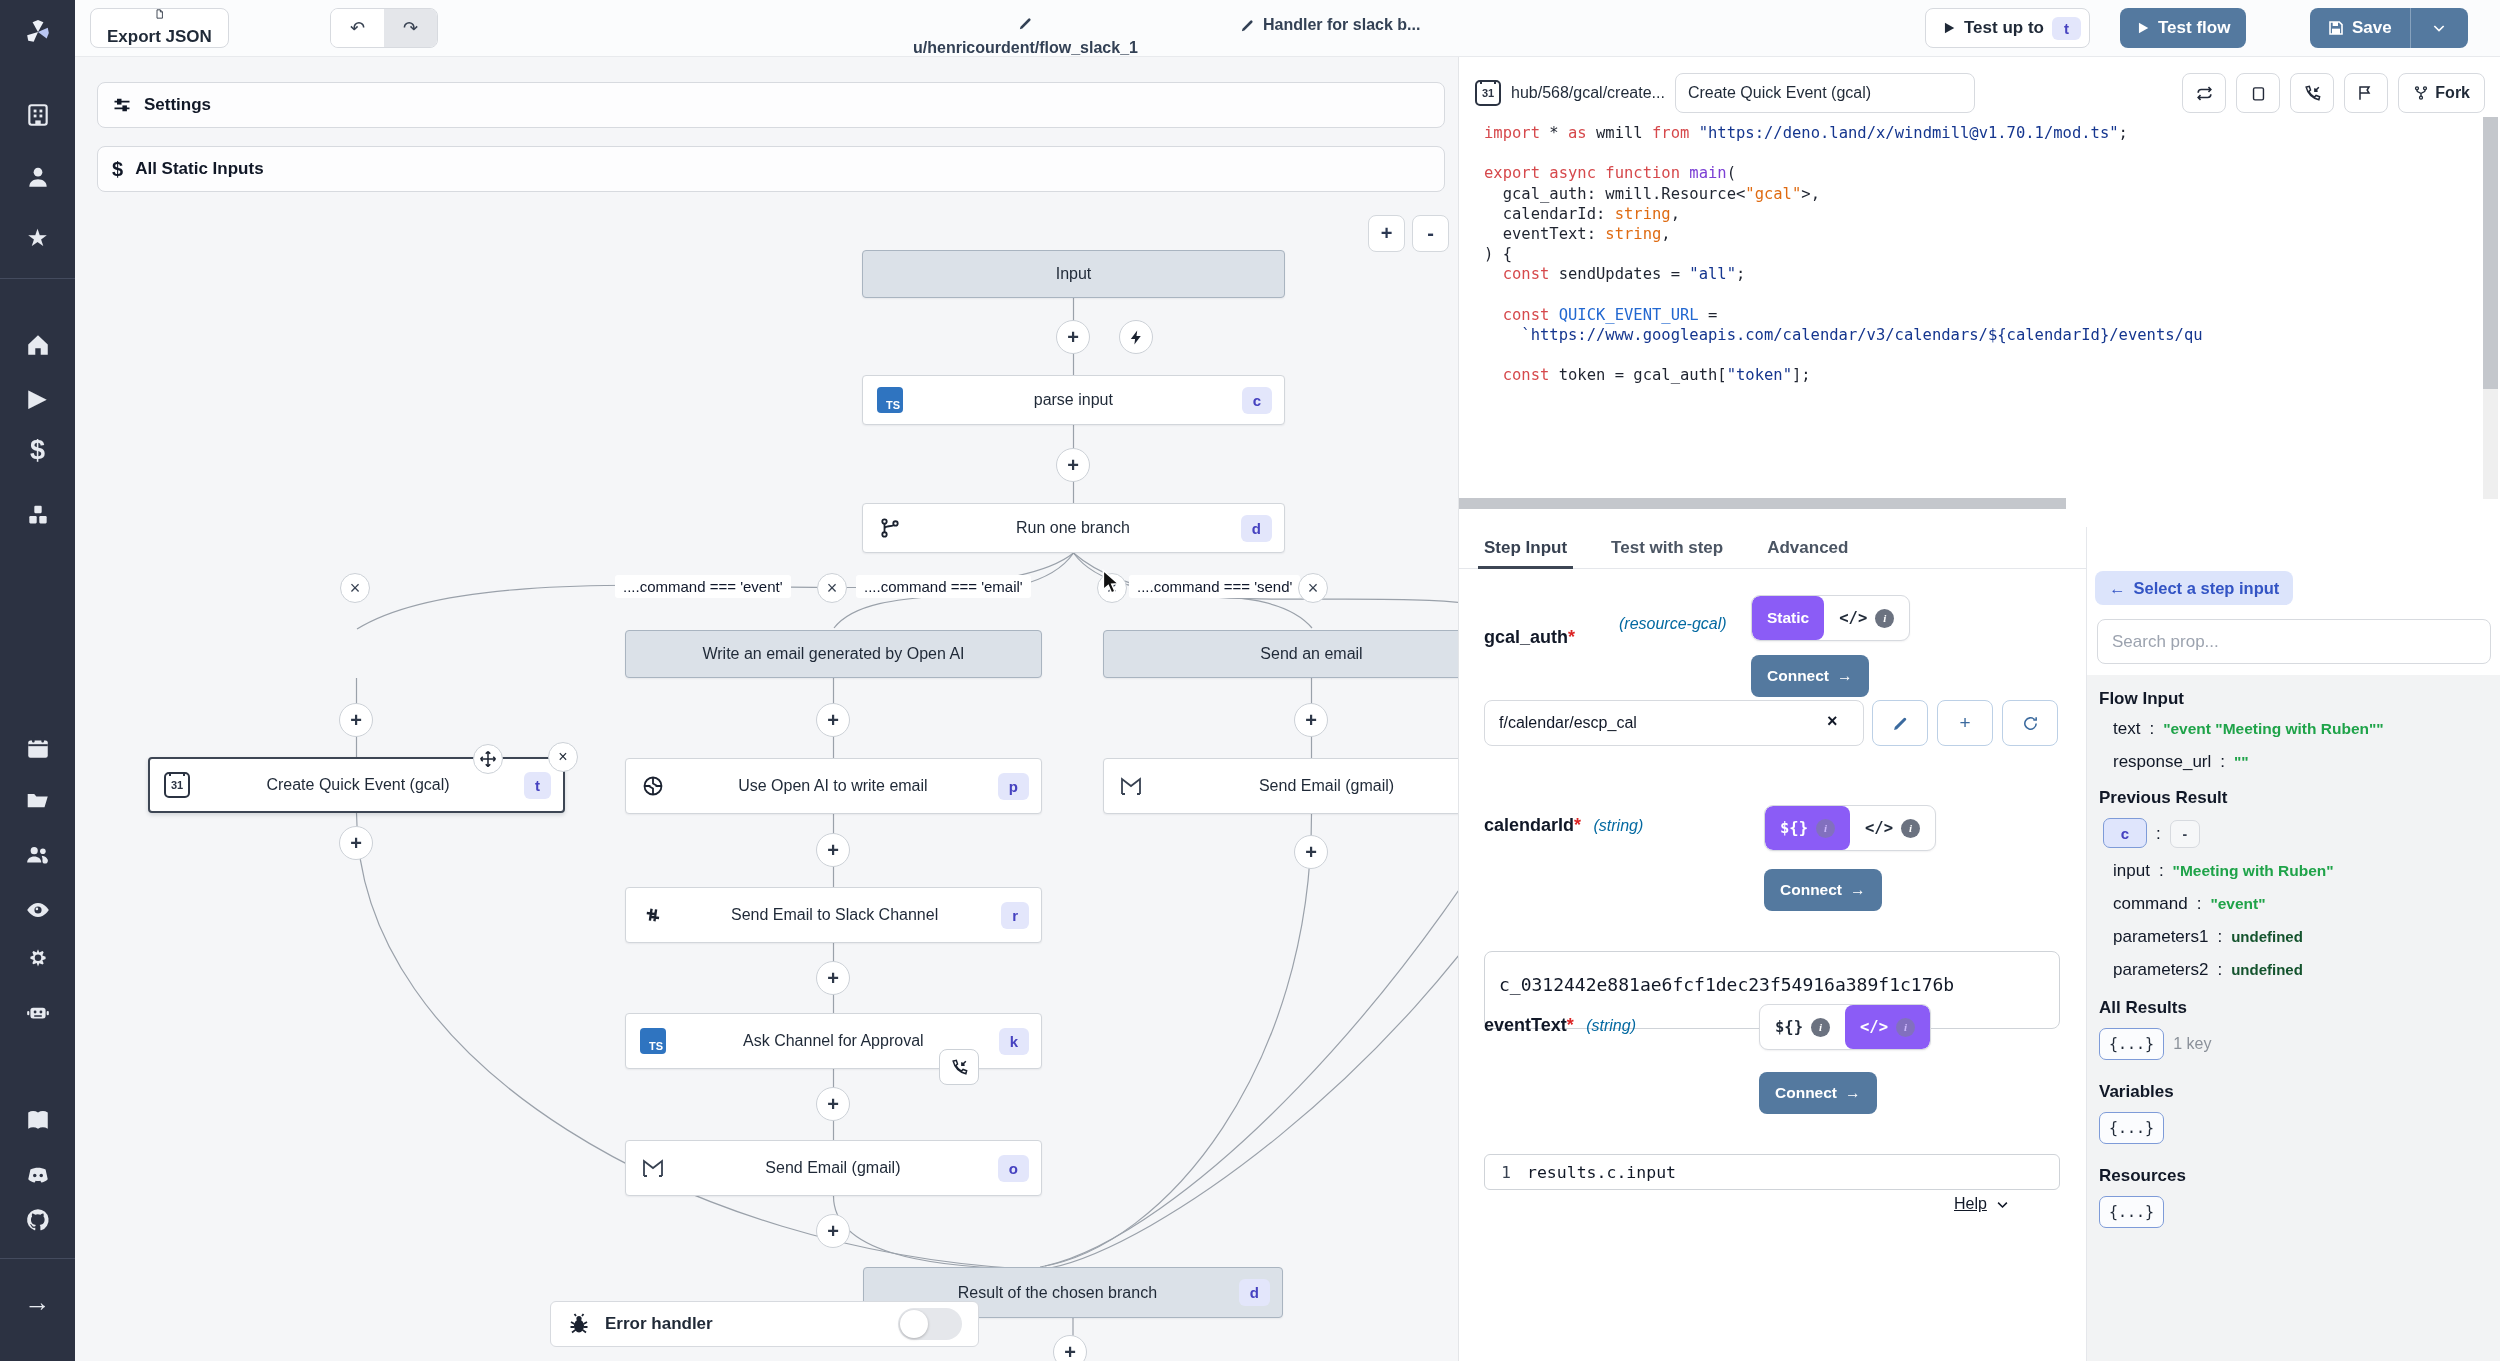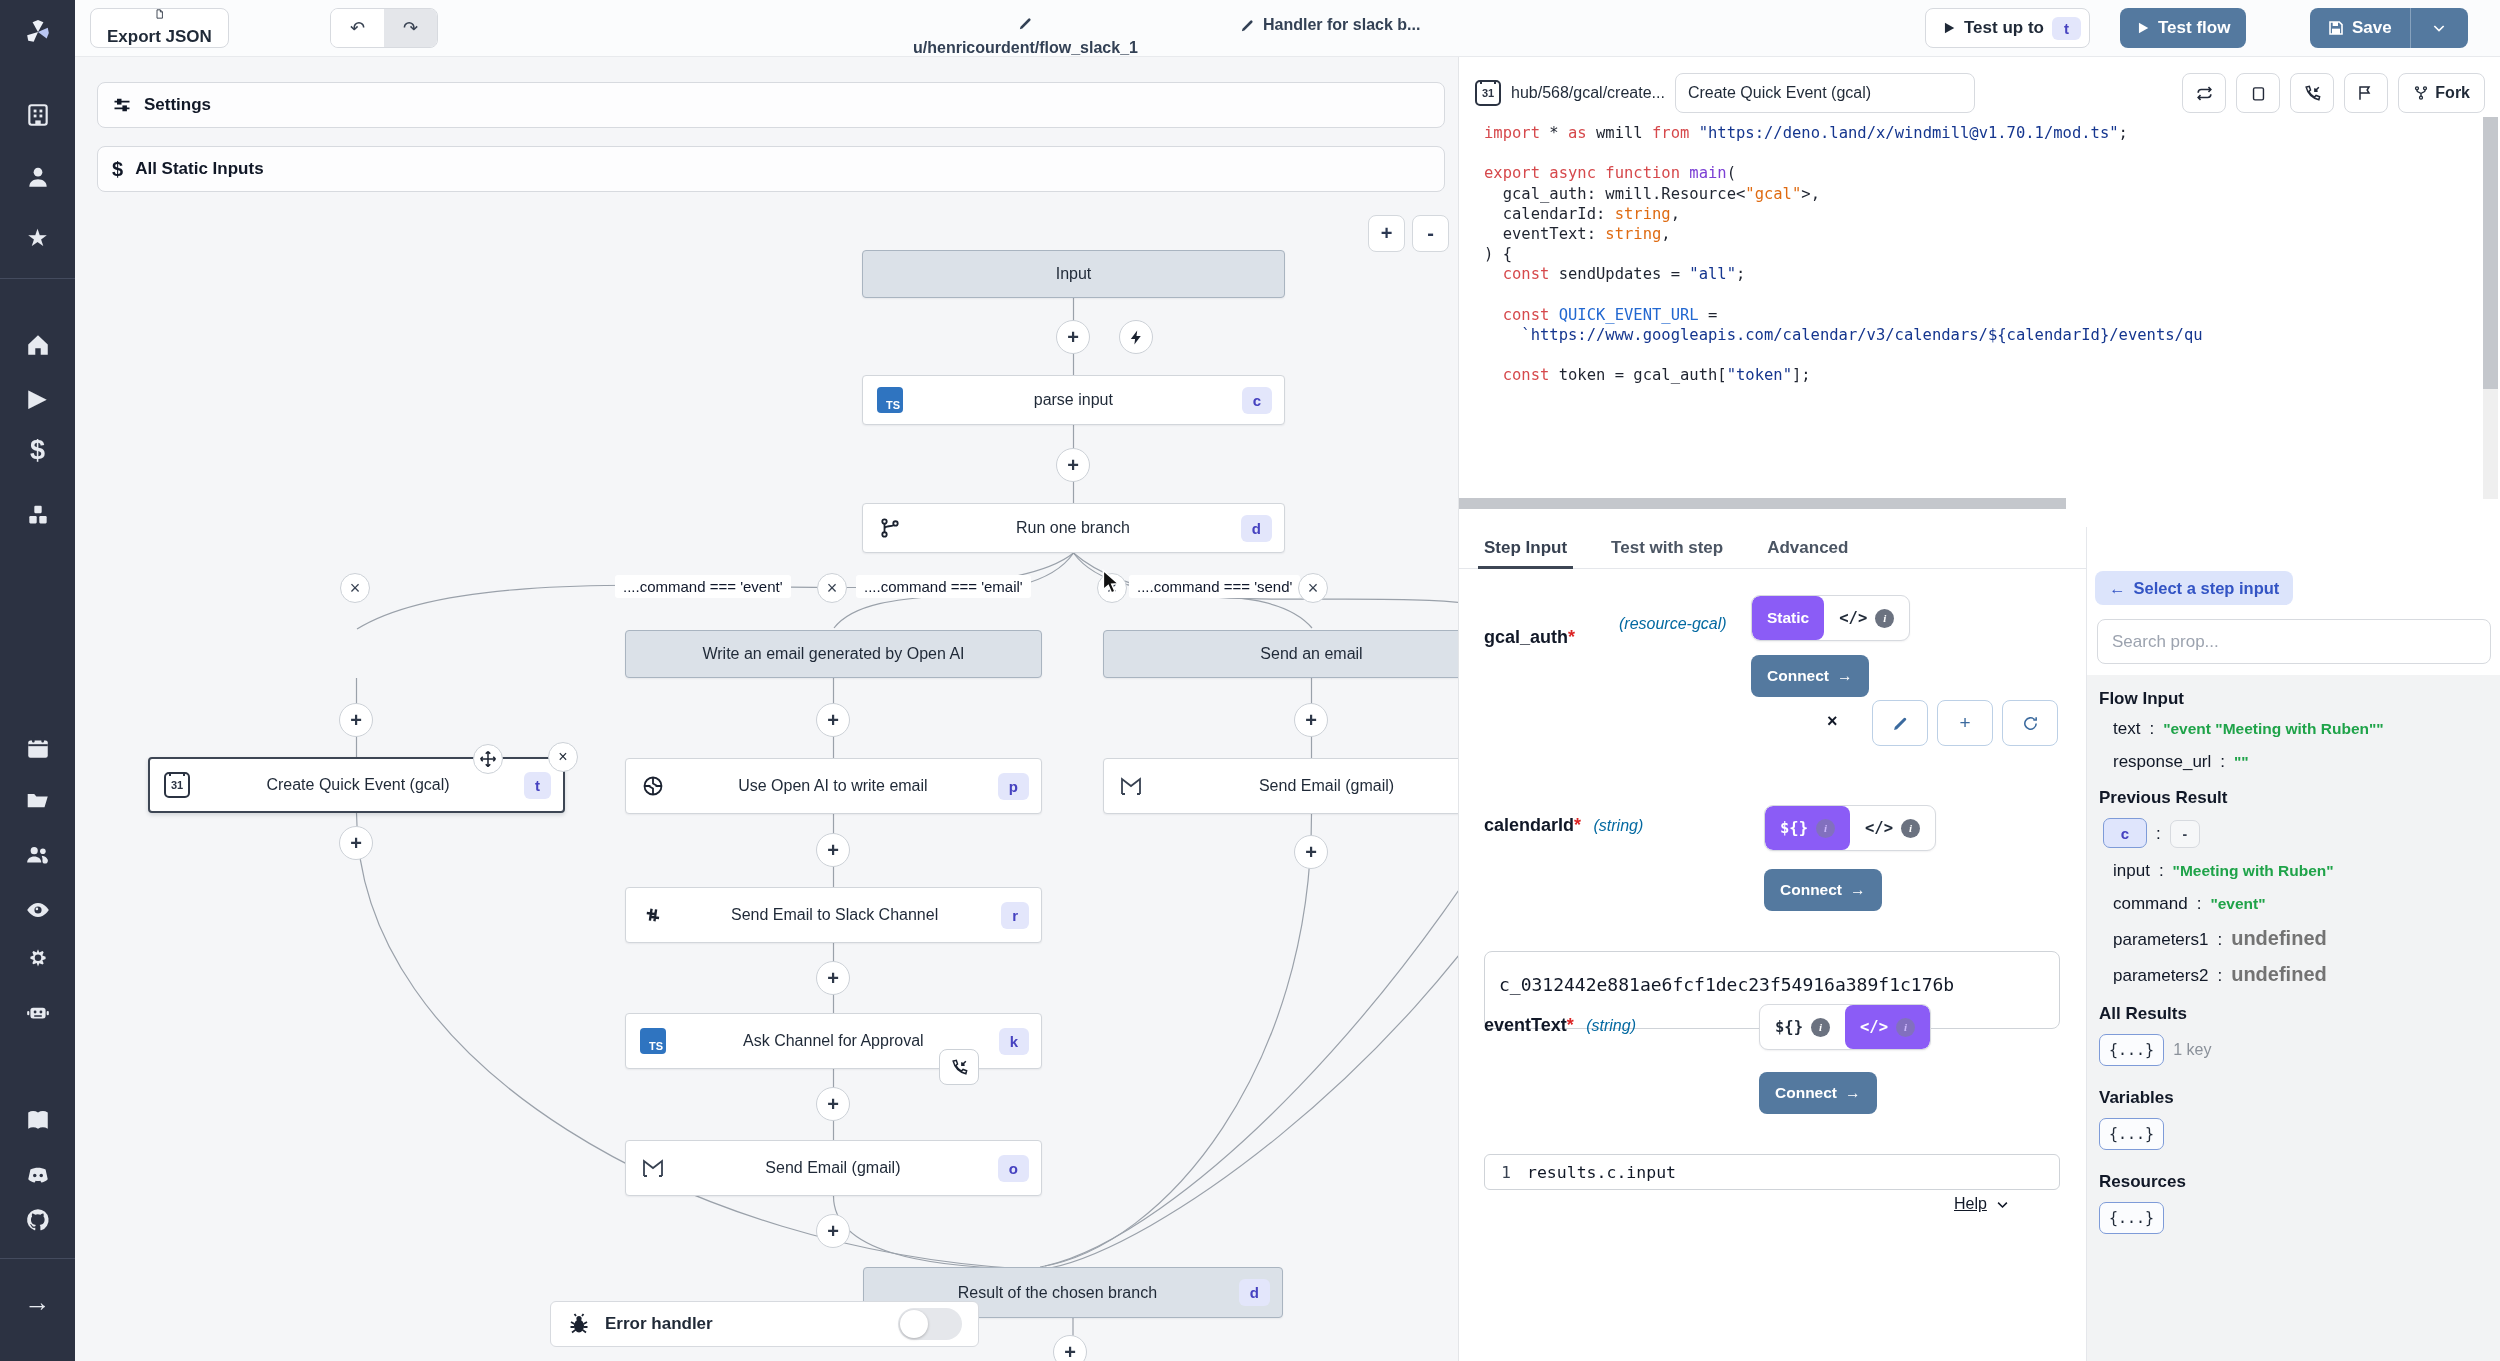--- a/index.html
+++ b/index.html
@@ -114,21 +114,21 @@
   .backpill { position:absolute; left:8px; top:44px; height:34px; background:#dce4fb; color:#3354c4; border:none; border-radius:8px;
     font-size:16.5px; font-weight:600; display:flex; align-items:center; gap:8px; padding:0 14px; cursor:pointer; }
   .searchbox { position:absolute; left:10px; top:92px; width:394px; height:45px; border:1px solid #d7dadf; border-radius:8px;
     font-size:17px; padding:0 14px; color:#111827; font-family:"Liberation Sans",sans-serif; }
   .searchbox::placeholder { color:#9ca3af; }
   #propspane { position:absolute; left:0; top:148px; width:415px; height:686px; background:#f2f3f4; padding:14px 12px; overflow:hidden; }
   .sec-h { font-size:17px; font-weight:800; color:#111827; margin-bottom:10px; }
   .kv { display:flex; align-items:baseline; gap:9px; margin:0 0 13px 14px; font-size:17px; color:#111827; }
   .kv .sep { color:#111827; }
   .val-str { color:#1fa349; font-weight:700; font-size:15.5px; }
-  .val-undef { color:#737373; font-weight:700; font-size:20px; }
+  .val-undef { color:#14532d; font-weight:700; font-size:15px; }
   .cbadge { display:inline-flex; align-items:center; justify-content:center; min-width:44px; height:30px; background:#dfe5fc;
     border:1px solid #7e9bd8; border-radius:7px; color:#4642c0; font-weight:700; font-size:15px; cursor:pointer; }
   .dashbadge { display:inline-flex; align-items:center; justify-content:center; min-width:30px; height:28px; background:#f6f7f8;
     border:1px solid #d7dadf; border-radius:7px; color:#374151; font-weight:700; font-size:14px; cursor:pointer; }
   .curly { display:inline-flex; align-items:center; justify-content:center; height:32px; padding:0 9px; background:#fbfcfe;
     border:1px solid #7e9bd8; border-radius:7px; color:#1f2937; font-family:"DejaVu Sans Mono",monospace; font-size:15px; cursor:pointer; }
   .keyhint { color:#8b919a; font-size:16px; margin-left:9px; }
   svg.ic { display:block; }
 </style>
 </head>
@@ -545,20 +545,21 @@
         </div>
       <div class="tg-seg">
           <span>&lt;/&gt;</span>
           <span class="infoc">i</span>
         </div>
     </div>
     <button class="connect" style="left:292px; top:128px;">
       <span>Connect</span>
         <span>→</span>
     </button>
+    <input class="txtinput" style="left: 25px; top: 173px; width: 380px;" value="f/calendar/escp_cal">
     <span class="clear-x" style="left:368px; top:184px;">×</span>
     <div class="sqbtn" style="left:413px; top:173px;">
       <svg class="ic" viewBox="0 0 24 24" width="17" height="17">
           <path d="M3 21l1-4L16.5 4.5a2.1 2.1 0 0 1 3 3L7 20z" fill="#3b6a9e"></path>
         </svg>
     </div>
     <div class="sqbtn" style="left:478px; top:173px;">+</div>
     <div class="sqbtn" style="left:543px; top:173px;">
       <svg class="ic" viewBox="0 0 24 24" width="17" height="17" fill="none" stroke="#3b6a9e" stroke-width="2.2">
           <path d="M20 12a8 8 0 1 1-2.3-5.6"></path>

